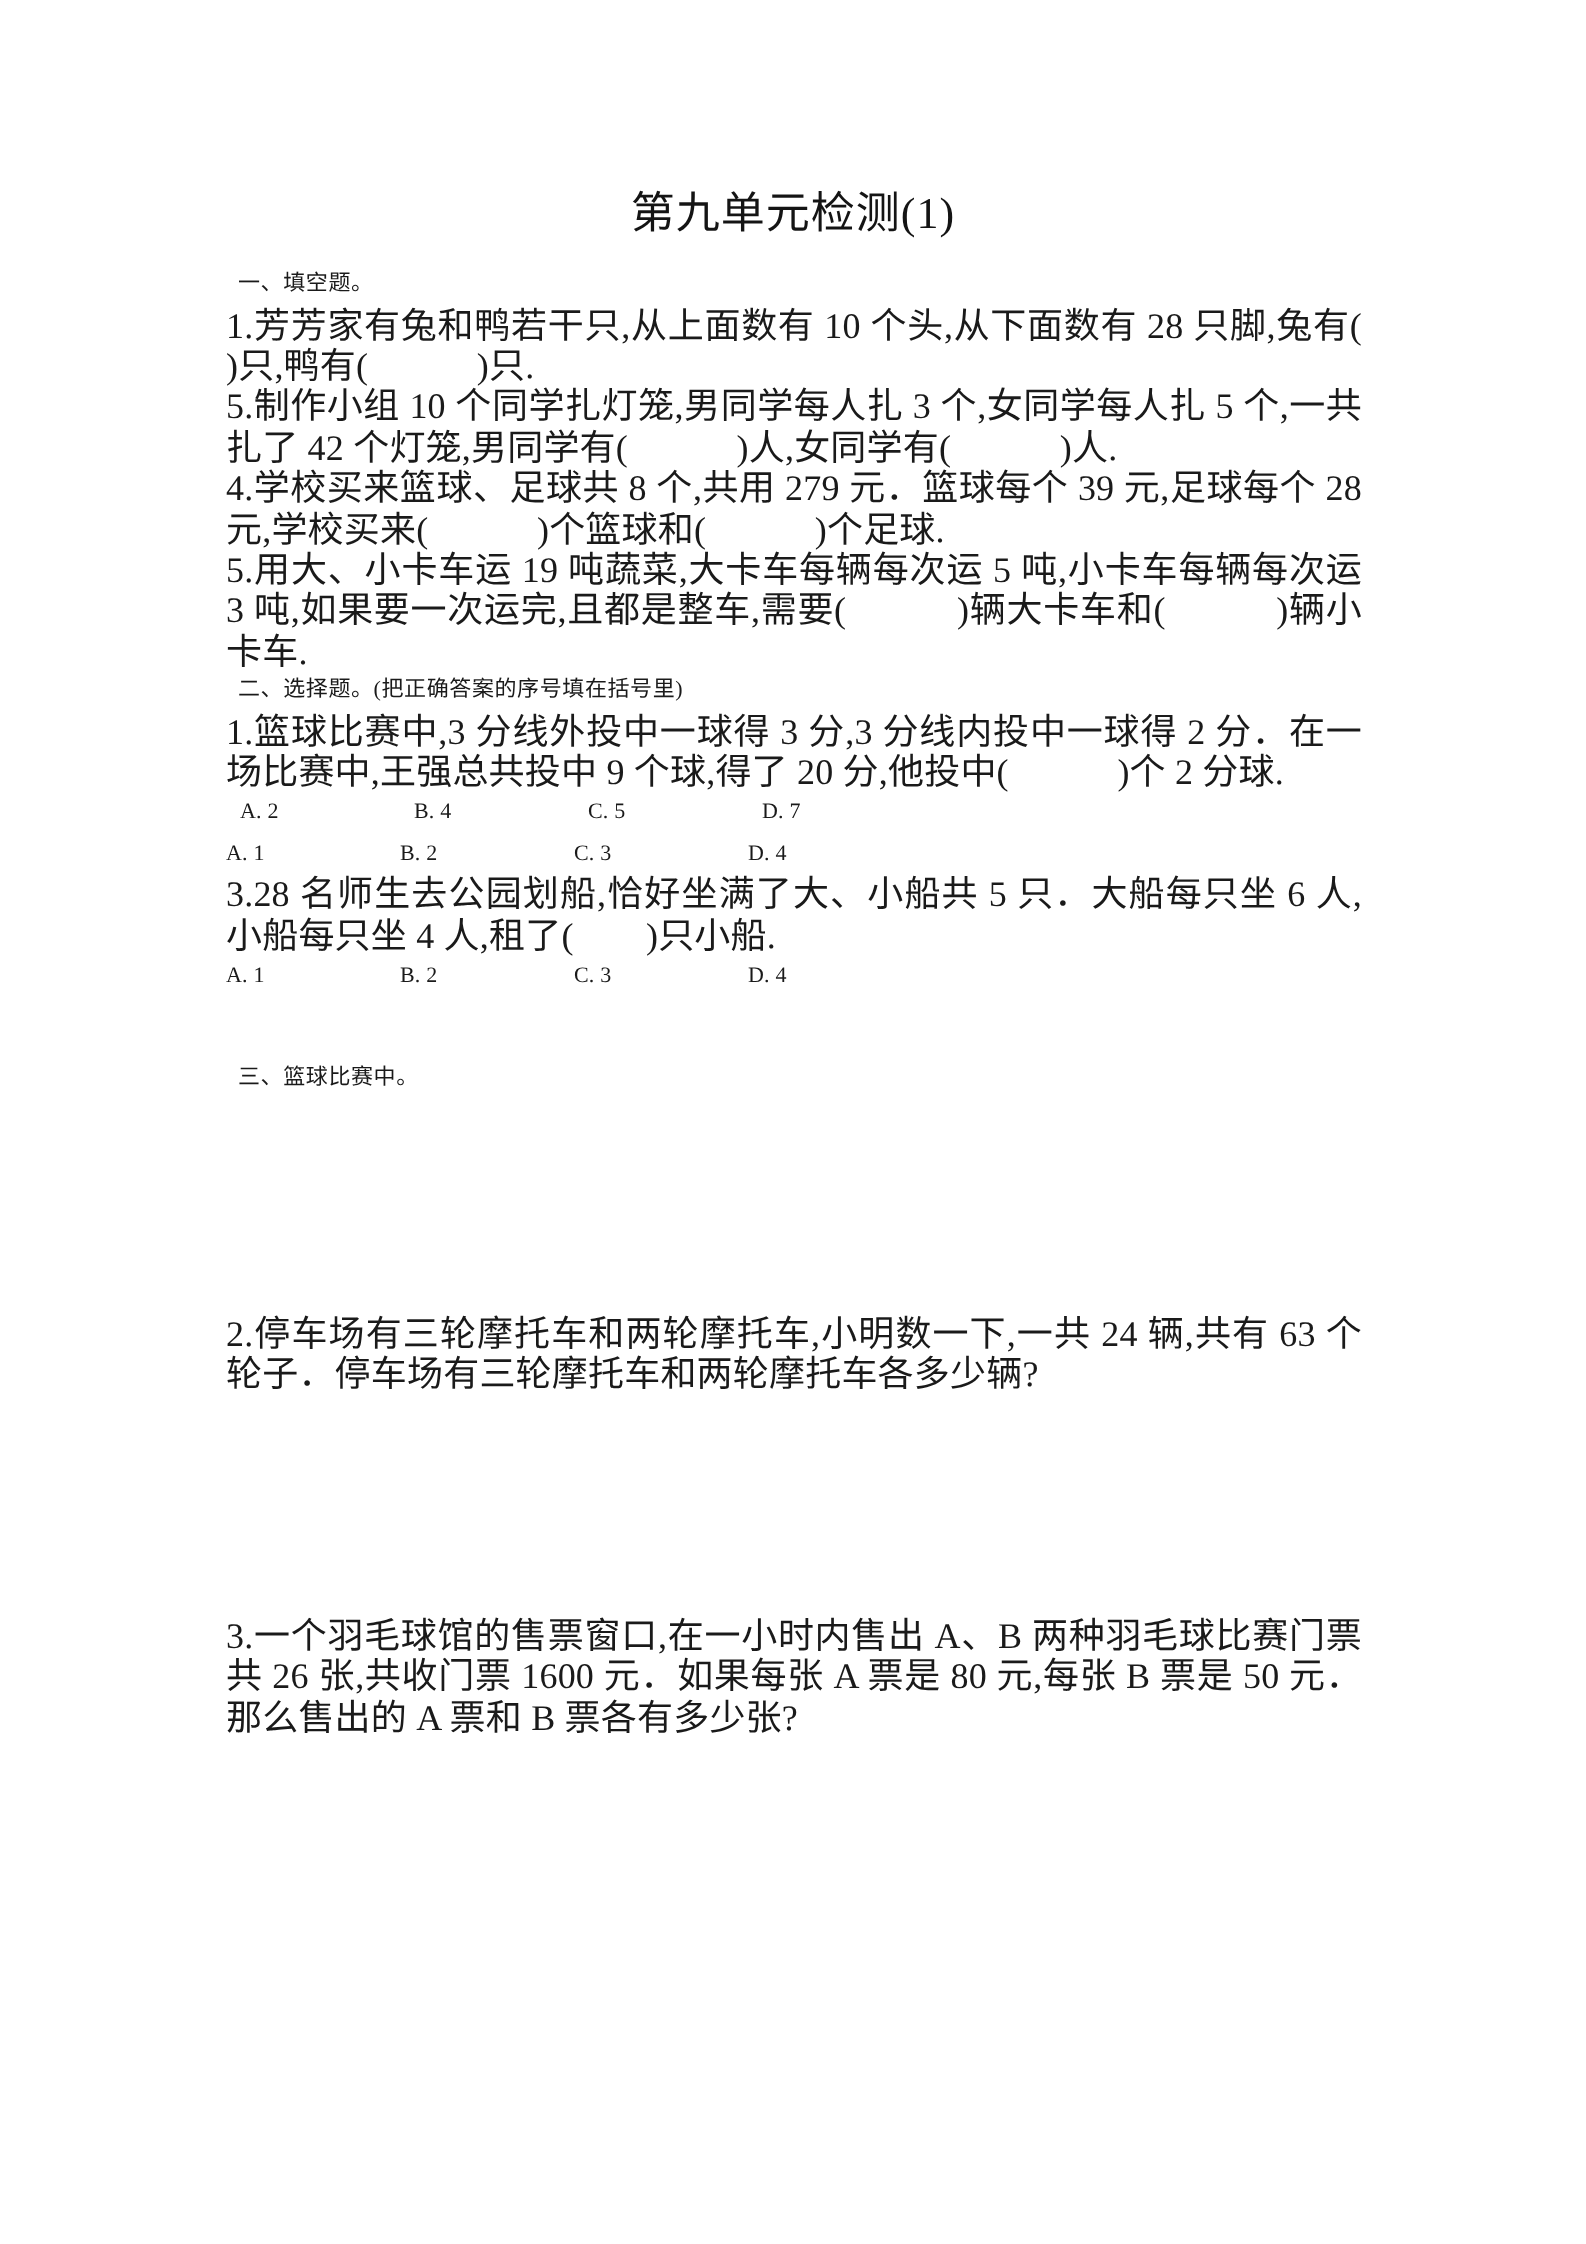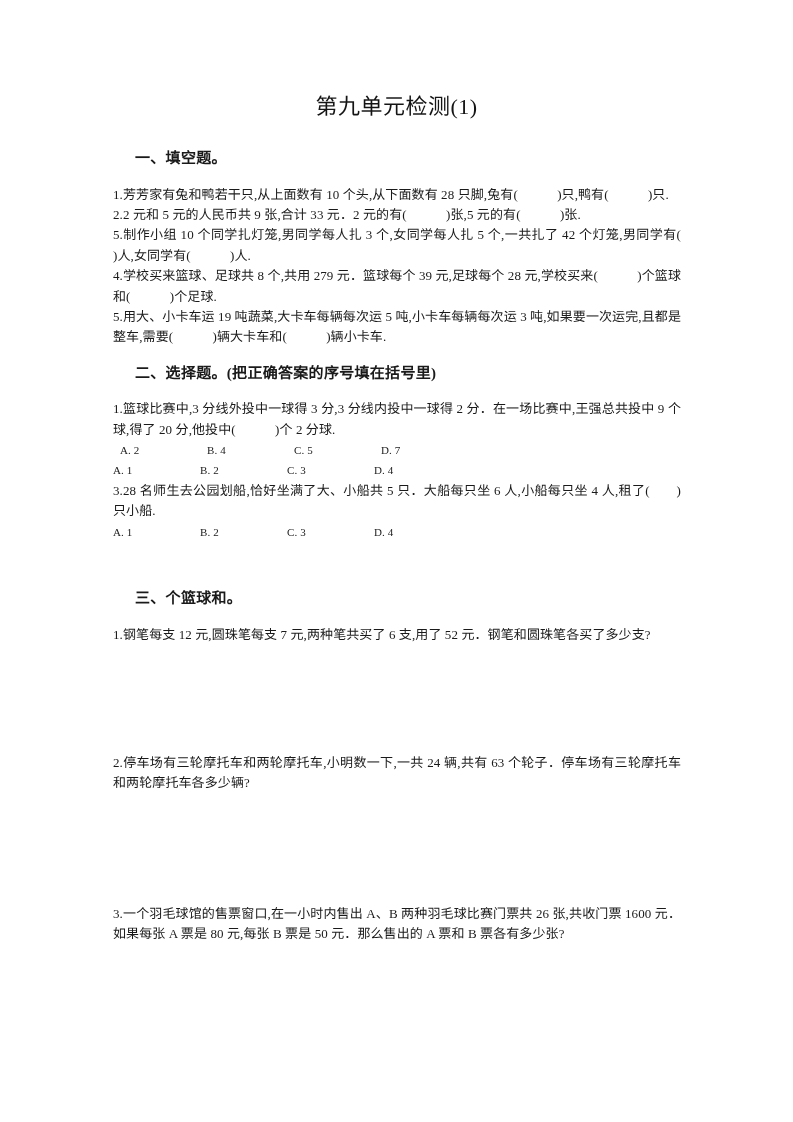--- a/index.html
+++ b/index.html
@@ -47,30 +47,29 @@
     top: 133px;
     left: 113px;
     width: 570px;
   }
 
   .section {
     margin: 0;
   }
 
   .section-head {
-    font-size: 15px;
+    font-size: 11px;
     line-height: 19.5px;
     padding-left: 6px;
     letter-spacing: 0.3px;
-    margin: 16px;
-    font-weight: bold;
+    margin: 0;
   }
 
   .q {
-    font-size: 13px;
+    font-size: 18px;
     line-height: 20.4px;
     margin: 0;
     text-align: justify;
     text-justify: inter-ideograph;
     letter-spacing: 0.1px;
   }
 
   .q.wide {
     width: 568px;
   }
@@ -106,44 +105,42 @@
 <div class="page">
 
   <div class="doc-title">第九单元检测(1)</div>
 
   <div class="content">
 
     <div class="section">
       <div class="section-head">一、填空题。</div>
 
       <div class="q wide">1.芳芳家有兔和鸭若干只,从上面数有 10 个头,从下面数有 28 只脚,兔有(　　　)只,鸭有(　　　)只.</div>
-      <div class="q wide">2.2 元和 5 元的人民币共 9 张,合计 33 元．2 元的有(　　　)张,5 元的有(　　　)张.</div>
       <div class="q wide">5.制作小组 10 个同学扎灯笼,男同学每人扎 3 个,女同学每人扎 5 个,一共扎了 42 个灯笼,男同学有(　　　)人,女同学有(　　　)人.</div>
       <div class="q wide">4.学校买来篮球、足球共 8 个,共用 279 元．篮球每个 39 元,足球每个 28 元,学校买来(　　　)个篮球和(　　　)个足球.</div>
       <div class="q wide">5.用大、小卡车运 19 吨蔬菜,大卡车每辆每次运 5 吨,小卡车每辆每次运 3 吨,如果要一次运完,且都是整车,需要(　　　)辆大卡车和(　　　)辆小卡车.</div>
     </div>
 
     <div class="section">
       <div class="section-head">二、选择题。(把正确答案的序号填在括号里)</div>
 
       <div class="q wide">1.篮球比赛中,3 分线外投中一球得 3 分,3 分线内投中一球得 2 分．在一场比赛中,王强总共投中 9 个球,得了 20 分,他投中(　　　)个 2 分球.</div>
       <div class="options indent"><span class="opt">A. 2</span><span class="opt">B. 4</span><span class="opt">C. 5</span><span class="opt">D. 7</span></div>
 
       <div class="options"><span class="opt">A. 1</span><span class="opt">B. 2</span><span class="opt">C. 3</span><span class="opt">D. 4</span></div>
 
       <div class="q wide">3.28 名师生去公园划船,恰好坐满了大、小船共 5 只．大船每只坐 6 人,小船每只坐 4 人,租了(　　)只小船.</div>
       <div class="options"><span class="opt">A. 1</span><span class="opt">B. 2</span><span class="opt">C. 3</span><span class="opt">D. 4</span></div>
     </div>
 
     <div class="gap-before-solve"></div>
 
     <div class="section">
-      <div class="section-head">三、个篮球和。</div>
+      <div class="section-head">三、篮球比赛中。</div>
 
-      <div class="q wide">1.钢笔每支 12 元,圆珠笔每支 7 元,两种笔共买了 6 支,用了 52 元．钢笔和圆珠笔各买了多少支?</div>
       <div class="answer-space-1"></div>
 
       <div class="q wide">2.停车场有三轮摩托车和两轮摩托车,小明数一下,一共 24 辆,共有 63 个轮子．停车场有三轮摩托车和两轮摩托车各多少辆?</div>
       <div class="answer-space-2"></div>
 
       <div class="q wide">3.一个羽毛球馆的售票窗口,在一小时内售出 A、B 两种羽毛球比赛门票共 26 张,共收门票 1600 元．如果每张 A 票是 80 元,每张 B 票是 50 元．那么售出的 A 票和 B 票各有多少张?</div>
     </div>
 
   </div>
 </div>

